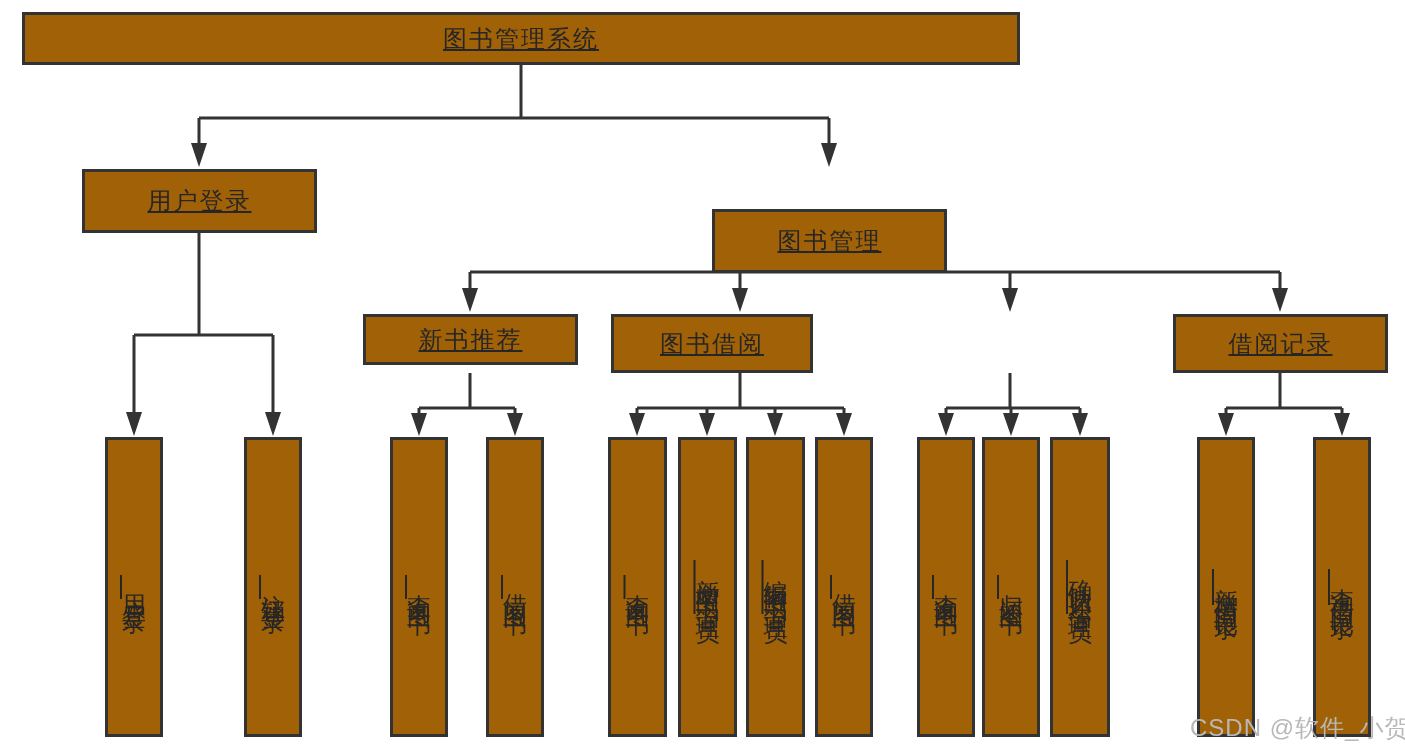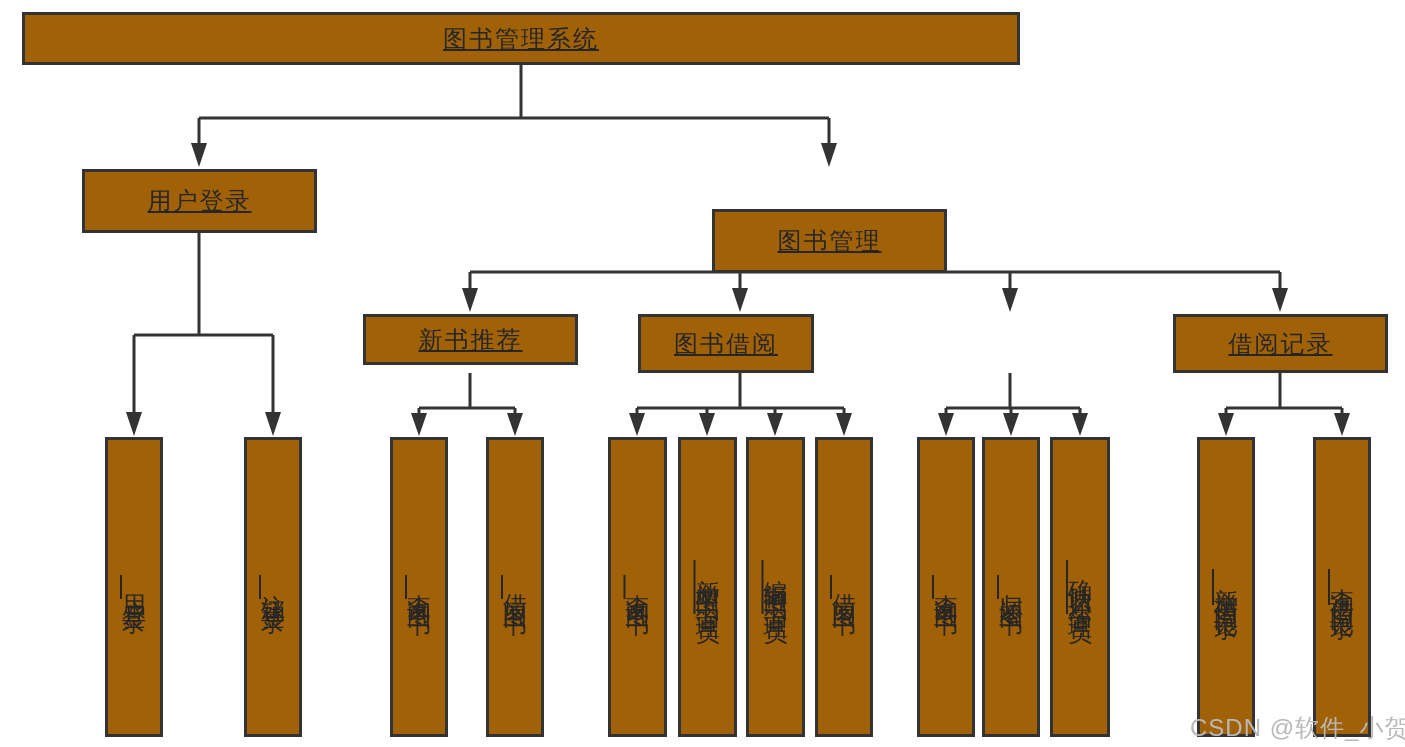--- a/index.html
+++ b/index.html
@@ -123,21 +123,21 @@
   <div class="node" style="left:82px; top:169px; width:235px; height:64px;">
     <span class="hlabel">用户登录</span>
   </div>
   <div class="node" style="left:712px; top:169px; width:235px; height:64px;margin-top:40px;">
     <span class="hlabel">图书管理</span>
   </div>
 
   <div class="node" style="left:363px; top:314px; width:215px; height:51px;">
     <span class="hlabel">新书推荐</span>
   </div>
-  <div class="node" style="left:638px; top:314px; width:176px; height:59px;">
+  <div class="node" style="left:611px; top:314px; width:202px; height:59px;">
     <span class="hlabel">图书借阅</span>
   </div>
   <div class="node" style="left:1173px; top:314px; width:215px; height:59px;text-align:center;">
     <span class="hlabel">借阅记录</span>
   </div>
 
   <div class="node" style="left:105px; top:437px; width:58px; height:300px;">
     <span class="vlabel">用户登录</span>
   </div>
   <div class="node" style="left:244px; top:437px; width:58px; height:300px;">

